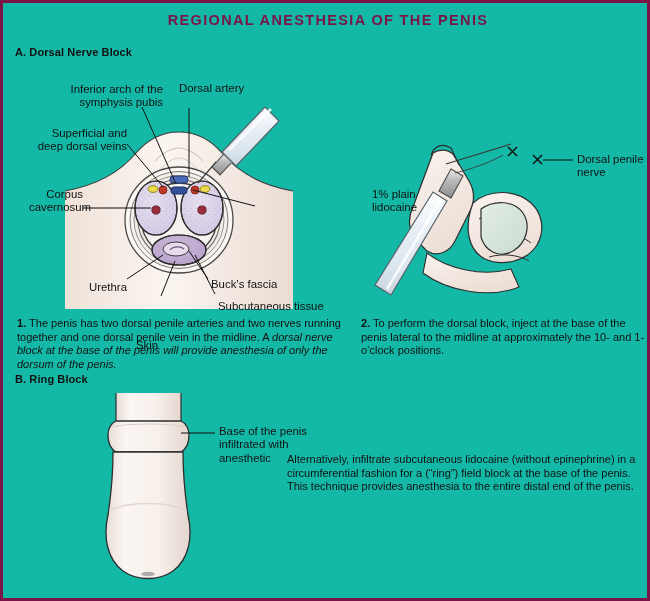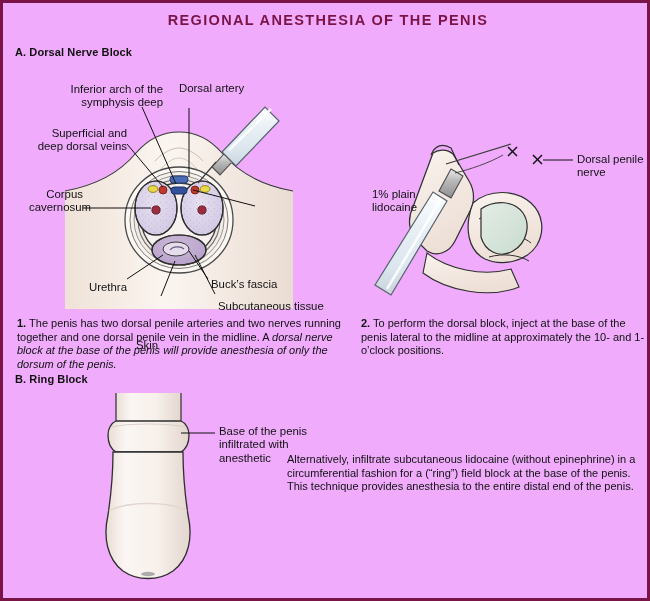--- a/index.html
+++ b/index.html
@@ -5,21 +5,21 @@
   html,body{margin:0;padding:0;background:#fff;}
   body{
     font-family:"Liberation Sans", sans-serif;
     -webkit-font-smoothing:antialiased;
   }
   #page{
     position:relative;
     width:650px;height:601px;
     box-sizing:border-box;
     border:3px solid #7B1446;
-    background:#f0abfc;
+    background:#14b8a6;
     overflow:hidden;
   }
   #title{
     position:absolute; left:0; top:9px; width:650px;
     text-align:center;
     color:#7B1446;
     font-weight:bold;
     font-size:14.5px;
     letter-spacing:1.35px;
   }
@@ -252,21 +252,21 @@
                C 186 556 190 534 185 512 C 182 492 180 470 180 449 Z" fill="url(#shaftG)" stroke="#2E2E2E" stroke-width="1.3"></path>
 
       <path d="M106 508 C 124 498 166 498 184 508" fill="none" stroke="#E3D6CE" stroke-width="1.4"></path>
       <ellipse cx="145" cy="571" rx="7" ry="2.2" fill="#9A9A9A" opacity=".8"></ellipse>
 
       <line x1="178" y1="430" x2="212" y2="430" stroke="#111" stroke-width="1"></line>
     </g>
   </svg>
 
   <div class="lbl r" style="left:48px;  top:80px;  width:112px;">Inferior arch of the
-symphysis deep</div>
+symphysis pubis</div>
   <div class="lbl r" style="left:34px;  top:124px; width:90px;">Superficial and
 deep dorsal veins</div>
   <div class="lbl r" style="left:26px;  top:185px; width:54px;">Corpus
 cavernosum</div>
   <div class="lbl" style="left:176px; top:79px;text-align:right;">Dorsal artery</div>
   <div class="lbl" style="left:86px;  top:278px;">Urethra</div>
   <div class="lbl" style="left:133px; top:296px;margin-top:40px;">Skin</div>
   <div class="lbl" style="left:208px; top:275px;">Buck’s fascia</div>
   <div class="lbl" style="left:215px; top:297px;">Subcutaneous tissue</div>
 

